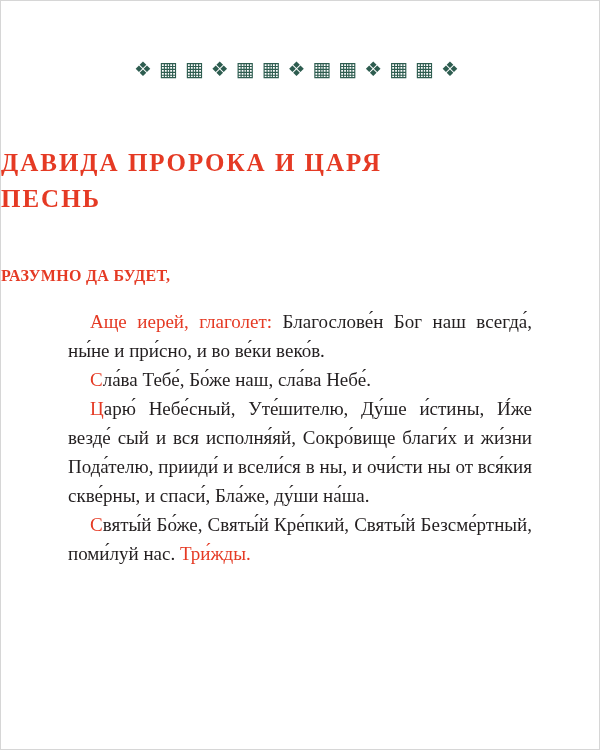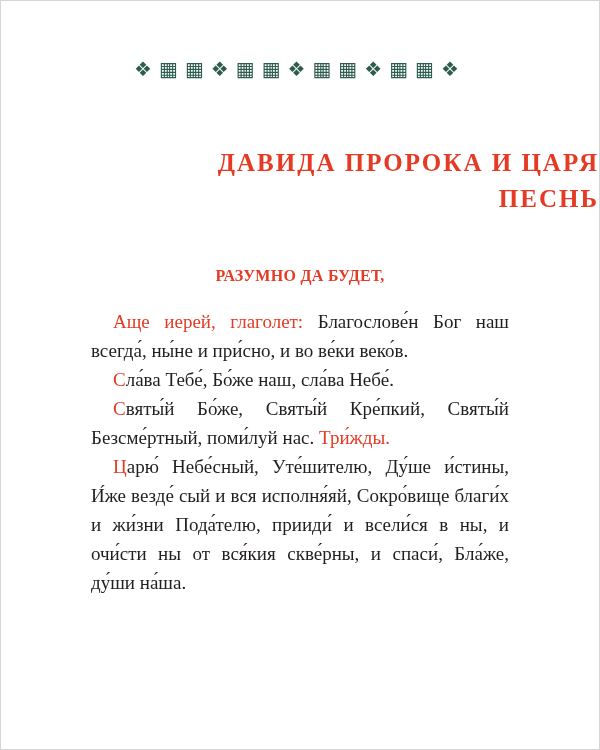--- a/index.html
+++ b/index.html
@@ -24,46 +24,46 @@
     color: var(--ornament, #2e5d50);
     font-family: "DejaVu Sans", sans-serif;
     font-size: 20px;
     letter-spacing: 7px;
     line-height: 1;
     user-select: none;
     white-space: nowrap;
   }
   .title {
     margin: 66px 0 0 0;
-    text-align: right;
+    text-align: left;
     color: var(--red, #e53a24);
     font-family: "Liberation Serif", serif;
     font-weight: 700;
     font-size: 25px;
     letter-spacing: 2px;
     line-height: 1.45;
   }
   .title .title-line {
     display: block;
   }
   .rubric {
     margin-top: 46px;
-    text-align: center;
+    text-align: left;
     color: var(--red, #e53a24);
     font-weight: 700;
     font-size: 16px;
     line-height: 1.45;
     letter-spacing: 0.3px;
   }
   .rubric .rubric-line {
     display: block;
   }
   .body-text {
     margin-top: 20px;
-    padding: 0 90px;
+    padding: 0 67px;
     color: var(--black, #231f20);
     font-size: 19px;
     line-height: 1.53;
     text-align: justify;
   }
   .para {
     margin: 0;
     text-indent: 22px;
   }
   .seg-red { color: var(--red, #e53a24); }
@@ -81,17 +81,17 @@
     <span class="title-line">ПЕСНЬ</span>
   </h1>
 
   <div class="rubric">
     <span class="rubric-line">РАЗУМНО ДА БУДЕТ,</span>
   </div>
 
   <div class="body-text" id="body-text">
       <p class="para"><span class="seg-red">Аще иерей, глаголет: </span><span class="seg-black">Благослове́н Бог наш всегда́, ны́не и при́сно, и во ве́ки веко́в.</span></p>
       <p class="para"><span class="seg-red">С</span><span class="seg-black">ла́ва Тебе́, Бо́же наш, сла́ва Небе́.</span></p>
+      <p class="para"><span class="seg-red">Ц</span><span class="seg-black">арю́ Небе́сный, Уте́шителю, Ду́ше и́стины, И́же везде́ сый и вся исполня́яй, Сокро́вище благи́х и жи́зни Пода́телю, прииди́ и всели́ся в ны, и очи́сти ны от вся́кия скве́рны, и спаси́, Бла́же, ду́ши на́ша.</span></p>
       <p class="para"><span class="seg-red">С</span><span class="seg-black">вяты́й Бо́же, Святы́й Кре́пкий, Святы́й Безсме́ртный, поми́луй нас. </span><span class="seg-red">Три́жды.</span></p>
-      <p class="para"><span class="seg-red">Ц</span><span class="seg-black">арю́ Небе́сный, Уте́шителю, Ду́ше и́стины, И́же везде́ сый и вся исполня́яй, Сокро́вище благи́х и жи́зни Пода́телю, прииди́ и всели́ся в ны, и очи́сти ны от вся́кия скве́рны, и спаси́, Бла́же, ду́ши на́ша.</span></p>
     </div>
 
 </div>
 
 </body></html>

